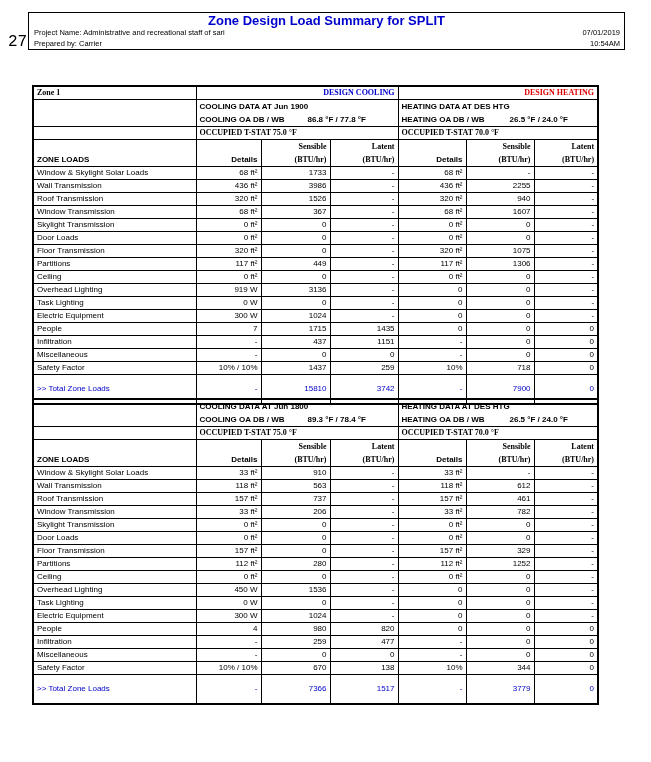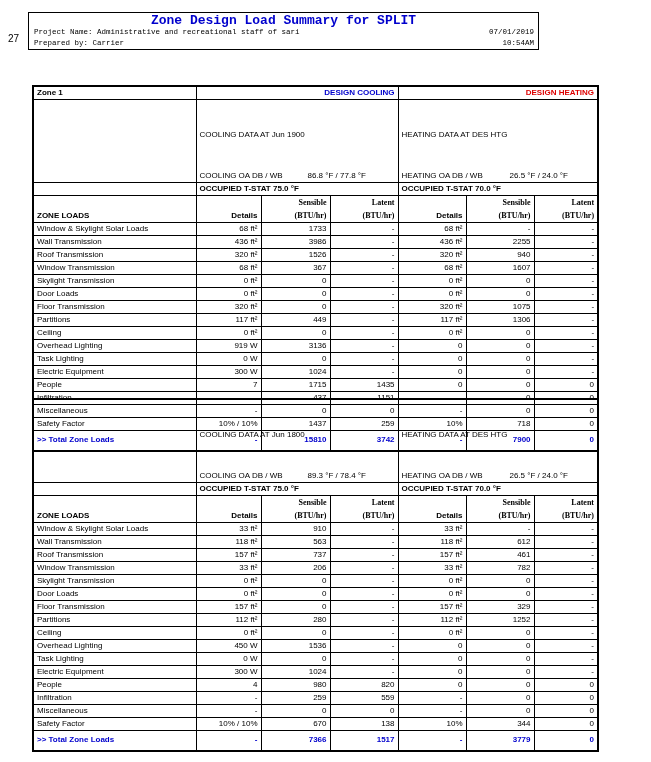--- a/index.html
+++ b/index.html
@@ -5,58 +5,58 @@
   html,body{margin:0;padding:0;}
   body{
     width:651px;height:762px;position:relative;background:#ffffff;
     font-family:"Liberation Sans",sans-serif;color:#000;
   }
   :root{
     --blue:#0000CC; --cool:#0000CC; --heat:#DD0000; --total:#0000CC;
   }
   
   .header-box{
-    position:absolute;left:28px;top:12px;width:511px;height:38px;
-    border:1px solid #000;box-sizing:border-box;font-family:Liberation Mono, monospace;
+    position:absolute;left:28px;top:12px;width:597px;height:38px;
+    border:1px solid #000;box-sizing:border-box;
   }
   .report-title{
     text-align:center;font-size:13px;font-weight:bold;color:var(--blue);
     line-height:14px;padding-top:1px;
   }
   .hdr-line{position:absolute;font-size:7.5px;line-height:9px;}
   .proj{left:5px;top:15px;}
   .prep{left:5px;top:26px;}
   .date{right:4px;top:15px;text-align:right;}
   .time{right:4px;top:26px;text-align:center;margin-left:8px;}
-  .page-num{position:absolute;left:8px;top:33px;font-size:10px;}
+  .page-num{position:absolute;left:8px;top:33px;font-size:16px;font-family:Liberation Mono, monospace;}
   
   .zone-wrap{position:absolute;left:32px;width:565px;}
   #zone0{top:85px;}
   #zone1{top:398px;}
   table.zone-table{
     border-collapse:collapse;table-layout:fixed;width:565px;
     font-size:8px;border:2px solid #000;
   }
   table.zone-table td{
     border:1px solid #000;padding:0 3px;height:13px;line-height:12px;
     overflow:hidden;white-space:nowrap;vertical-align:middle;box-sizing:border-box;
   }
   td.lbl{text-align:left;}
   td.num{text-align:right;}
-  .b{font-weight:bold;}
+  .b{font-weight:bold;font-family:Liberation Serif, serif;}
   .ctr{text-align:right;}
   .blue{color:var(--cool);}
   .red{color:var(--heat);}
   td.h26{height:26px;vertical-align:top;}
   td.vbot{vertical-align:bottom;}
-  .ln{line-height:13px;height:13px;font-weight:normal;margin-top:28px;}
+  .ln{line-height:13px;height:13px;font-weight:bold;}
   .oalbl{display:inline-block;width:108px;}
   tr.colhead td{vertical-align:bottom;font-weight:bold;}
   tr.colhead td div{line-height:13px;font-family:Liberation Serif, serif;}
-  tr.total td{color:var(--total);font-weight:bold;height:20px;}
+  tr.total td{color:var(--total);font-weight:normal;height:29px;}
 </style>
 </head>
 <body>
 
 <div class="page-num">27</div>
 
 <div class="header-box">
   <div class="report-title">Zone Design Load Summary for SPLIT</div>
   <div class="hdr-line proj">Project Name: Administrative and recreational staff of sari</div>
   <div class="hdr-line prep">Prepared by: Carrier</div>
@@ -437,21 +437,21 @@
           <td class="num">980</td>
           <td class="num">820</td>
           <td class="num">0</td>
           <td class="num">0</td>
           <td class="num">0</td>
         </tr>
         <tr>
           <td class="lbl">Infiltration</td>
           <td class="num">-</td>
           <td class="num">259</td>
-          <td class="num">559</td>
+          <td class="num">477</td>
           <td class="num">-</td>
           <td class="num">0</td>
           <td class="num">0</td>
         </tr>
         <tr>
           <td class="lbl">Miscellaneous</td>
           <td class="num">-</td>
           <td class="num">0</td>
           <td class="num">0</td>
           <td class="num">-</td>

